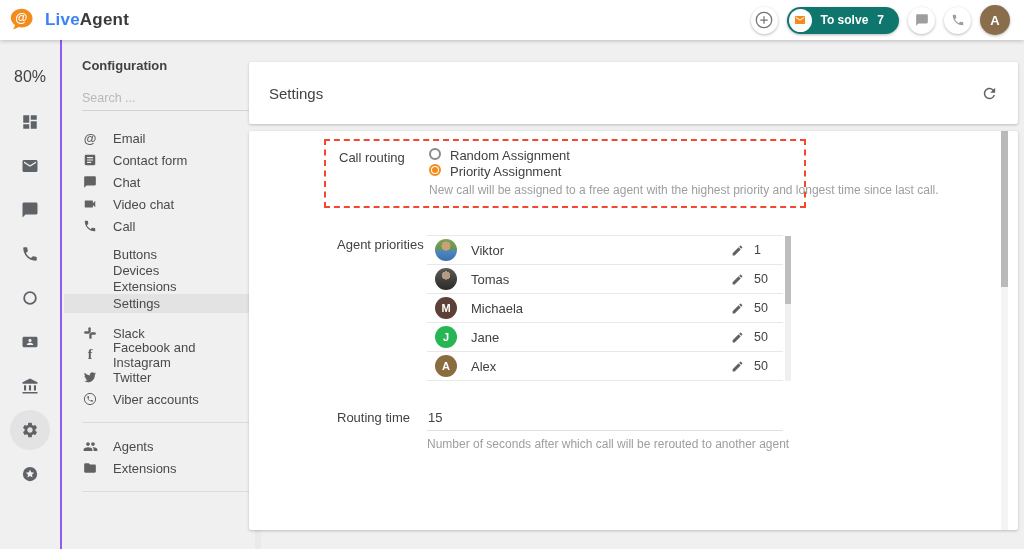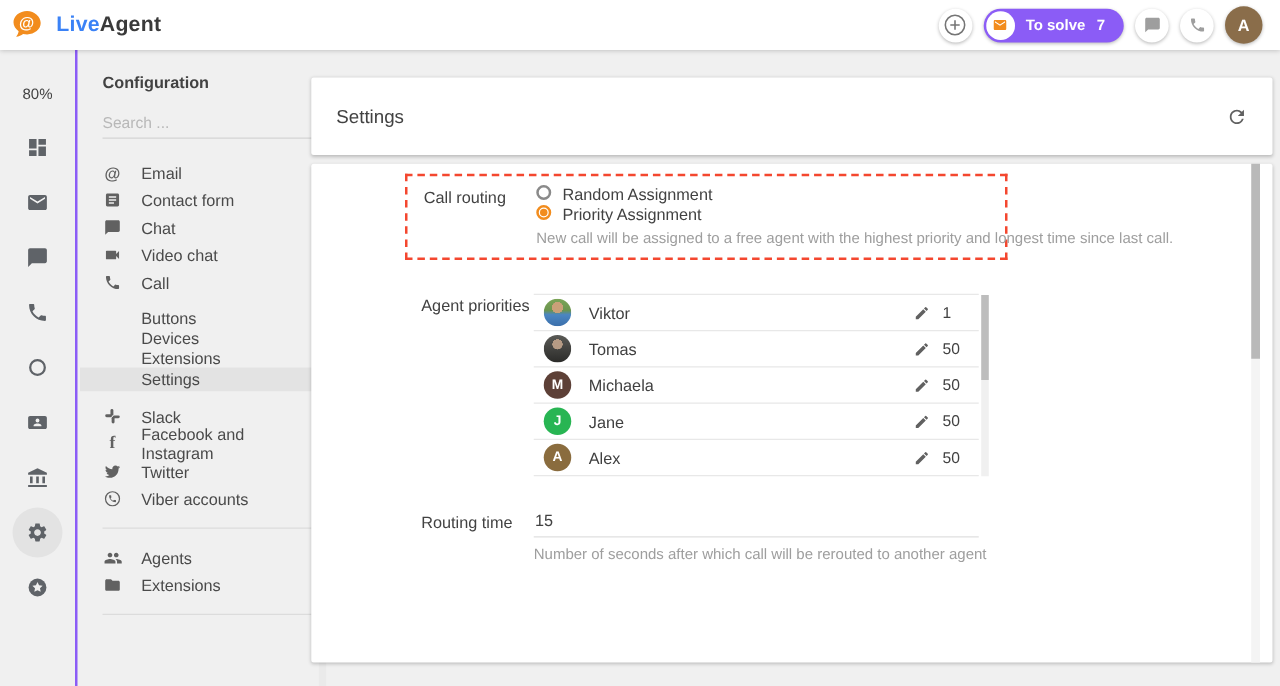--- a/index.html
+++ b/index.html
@@ -8,33 +8,33 @@
 
   
   .topbar { height:40px; background:#fff; display:flex; align-items:center; justify-content:space-between;
             padding:0 14px 0 10px; box-shadow:0 1px 4px rgba(0,0,0,.22); position:relative; z-index:10; }
   .logo { display:flex; align-items:center; gap:7px; cursor:pointer; }
   .logo-text { font-size:17px; font-weight:700; letter-spacing:.2px; }
   .logo-live { color:#3b82f6; } .logo-agent { color:#3a3a3a; }
   .topbar-right { display:flex; align-items:center; gap:9px; }
   .circle-btn { width:27px; height:27px; border-radius:50%; background:#fff; border:none; cursor:pointer;
                 box-shadow:0 1px 3px rgba(0,0,0,.28); display:flex; align-items:center; justify-content:center; color:#757575; }
-  .tosolve { height:27px; border:none; border-radius:14px; background:#8b5cf6; color:#fff; cursor:pointer;
+  .tosolve { height:27px; border:none; border-radius:14px; background:#0f766e; color:#fff; cursor:pointer;
              display:flex; align-items:center; gap:9px; padding:0 15px 0 2px; box-shadow:0 1px 3px rgba(0,0,0,.28);
              font-size:12px; font-weight:700; font-family:inherit;text-align:right; }
   .tosolve-badge { width:23px; height:23px; border-radius:50%; background:#fff; display:flex; align-items:center; justify-content:center; }
   .avatar-btn { width:30px; height:30px; border-radius:50%; border:none; cursor:pointer; color:#fff;
                 font-size:13px; font-weight:700; box-shadow:0 1px 3px rgba(0,0,0,.28); font-family:inherit; }
 
   
   .content { display:flex; height:509px; }
 
   
   .rail { width:60px; padding-top:28px; display:flex; flex-direction:column; align-items:center; flex:none; }
-  .rail-usage { font-size:12px; font-weight:500; color:#424242; margin-bottom:16px; }
+  .rail-usage { font-size:16px; font-weight:500; color:#424242; margin-bottom:16px; }
   .rail-item { width:40px; height:40px; margin-bottom:4px; border-radius:50%; display:flex; align-items:center;
                justify-content:center; color:#5f6368; cursor:pointer; }
   .rail-item.active { background:#e3e3e3; }
 
   
   .sidebar { width:187px; flex:none; border-left:2px solid #8b5cf6; padding:18px 0 0 20px; position:relative; }
   .sidebar-title { font-size:13px; font-weight:700; color:#424242; }
   .search-input { margin-top:14px; width:169px; border:none; border-bottom:1px solid #d4d4d4; background:transparent;
                   font-size:12.5px; padding:4px 0 5px; color:#424242; outline:none; font-family:inherit; }
   .search-input::placeholder { color:#b8b8b8; }

